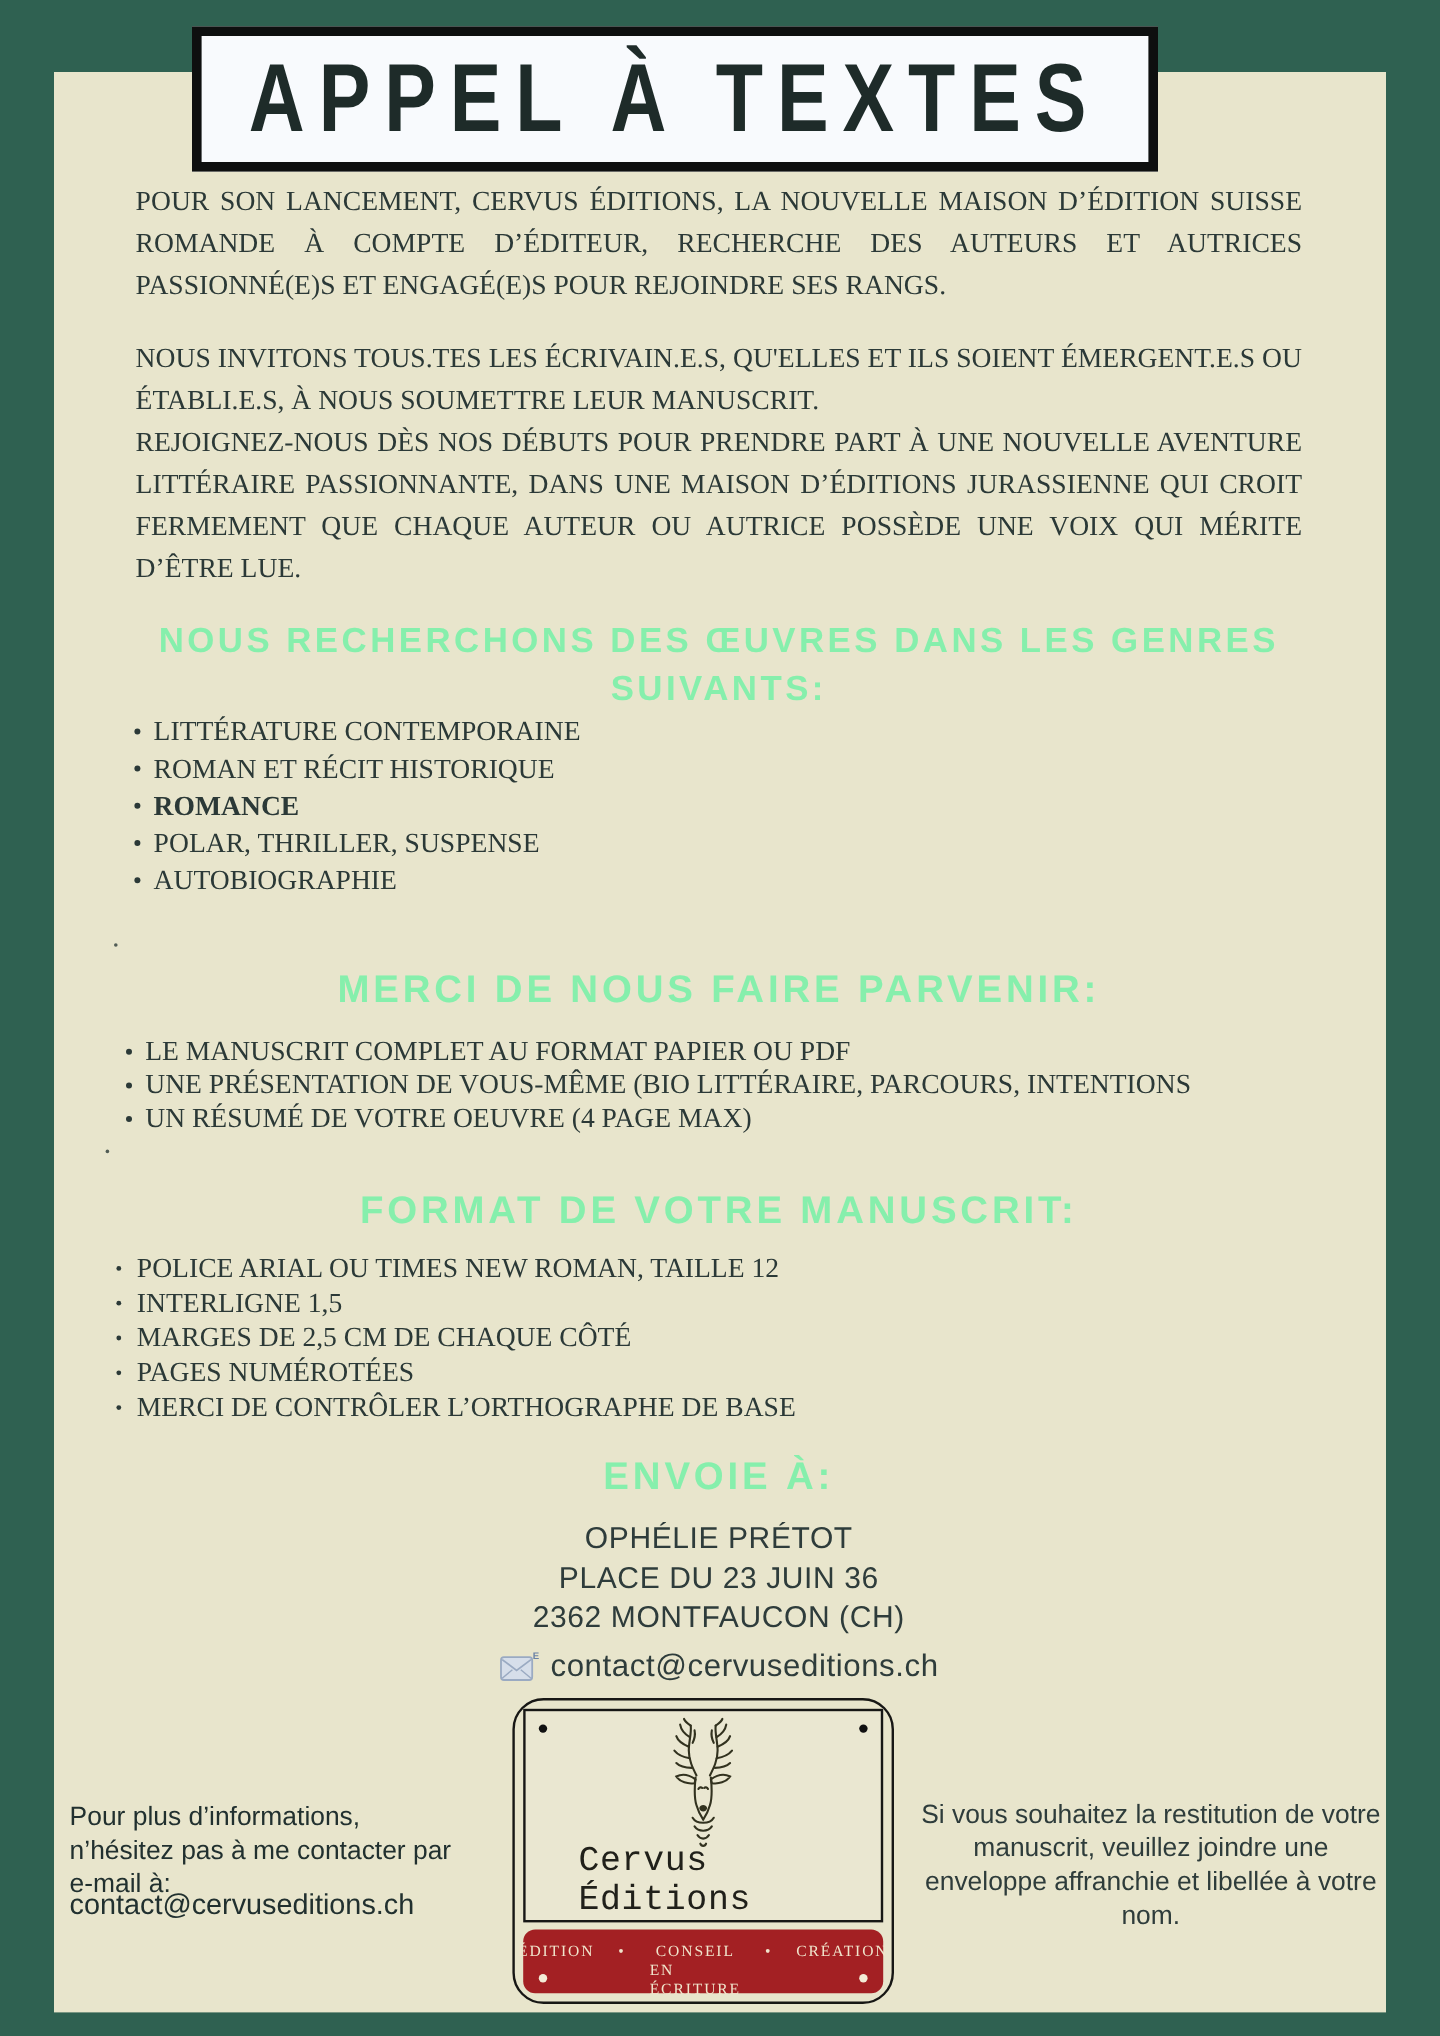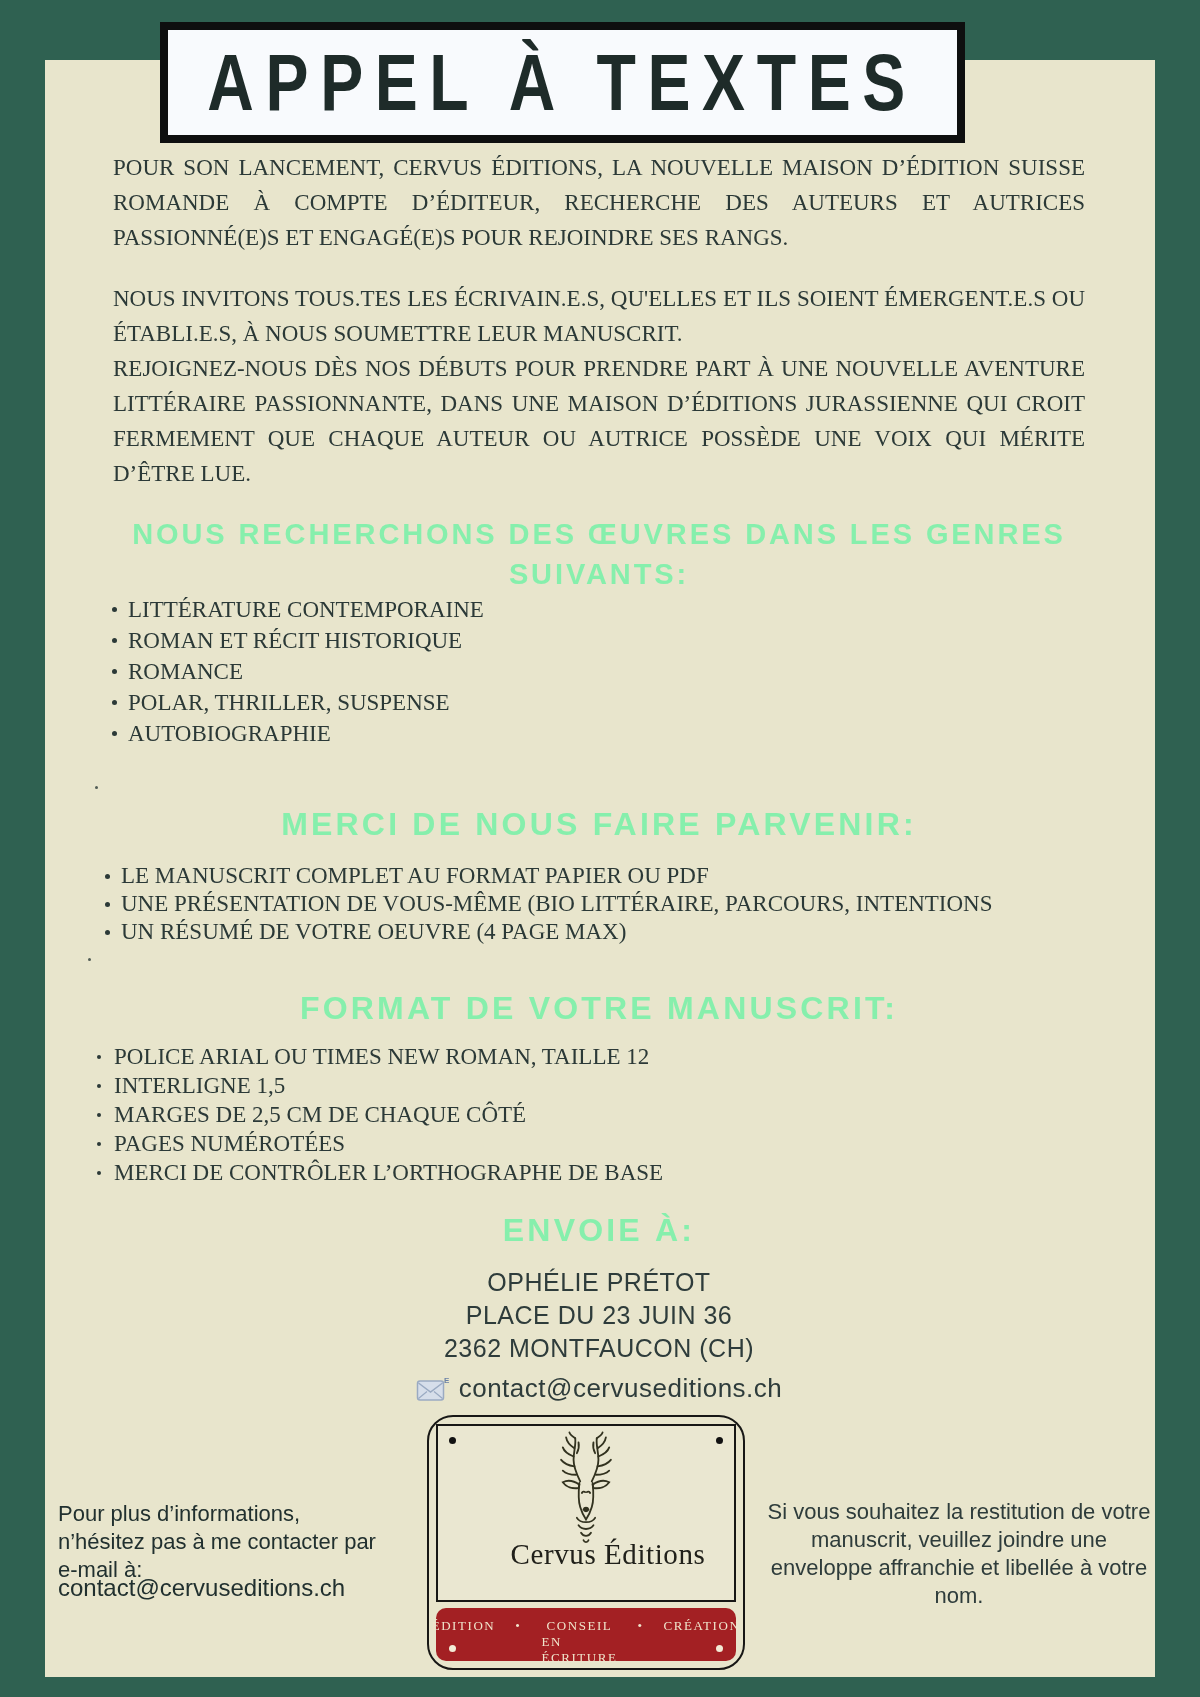--- a/index.html
+++ b/index.html
@@ -120,21 +120,21 @@
     width: 7px; height: 7px; border-radius: 50%;
     background: #111;
   }
   .screw.tl { left: 11px; top: 11px; }
   .screw.tr { right: 11px; top: 11px; }
   .screw.white { background: #F3EBD6; }
   .screw.bl { left: 13px; bottom: 9px; }
   .screw.br { right: 13px; bottom: 9px; }
   .deer { margin-top: 4px; }
   .logo-name {
-    font-family: Liberation Serif, serif;
+    font-family: Liberation Mono, monospace;
     font-size: 29px;
     color: #20201a;
     margin-top: -8px;
     letter-spacing: 0.02em;
     margin-left: 44px;
   }
   .plate-red {
     position: relative;
     margin-top: 6px;
     height: 53px;
@@ -197,21 +197,21 @@
   <div class="section-heading stamp" style="top:514px; font-size:29px; line-height:40px;">NOUS RECHERCHONS DES ŒUVRES DANS LES GENRES SUIVANTS:</div>
   <div class="blist serif" style="left:112px; top:594px;">
     <div class="row" style="height:31px;">
         <span class="dot"></span>
         <span>LITTÉRATURE CONTEMPORAINE</span>
       </div>
     <div class="row" style="height:31px;">
         <span class="dot"></span>
         <span>ROMAN ET RÉCIT HISTORIQUE</span>
       </div>
-    <div class="row" style="height:31px;">
+    <div class="row" style="height:31px;font-weight:bold;">
         <span class="dot"></span>
         <span>ROMANCE</span>
       </div>
     <div class="row" style="height:31px;">
         <span class="dot"></span>
         <span>POLAR, THRILLER, SUSPENSE</span>
       </div>
     <div class="row" style="height:31px;">
         <span class="dot"></span>
         <span>AUTOBIOGRAPHIE</span>

